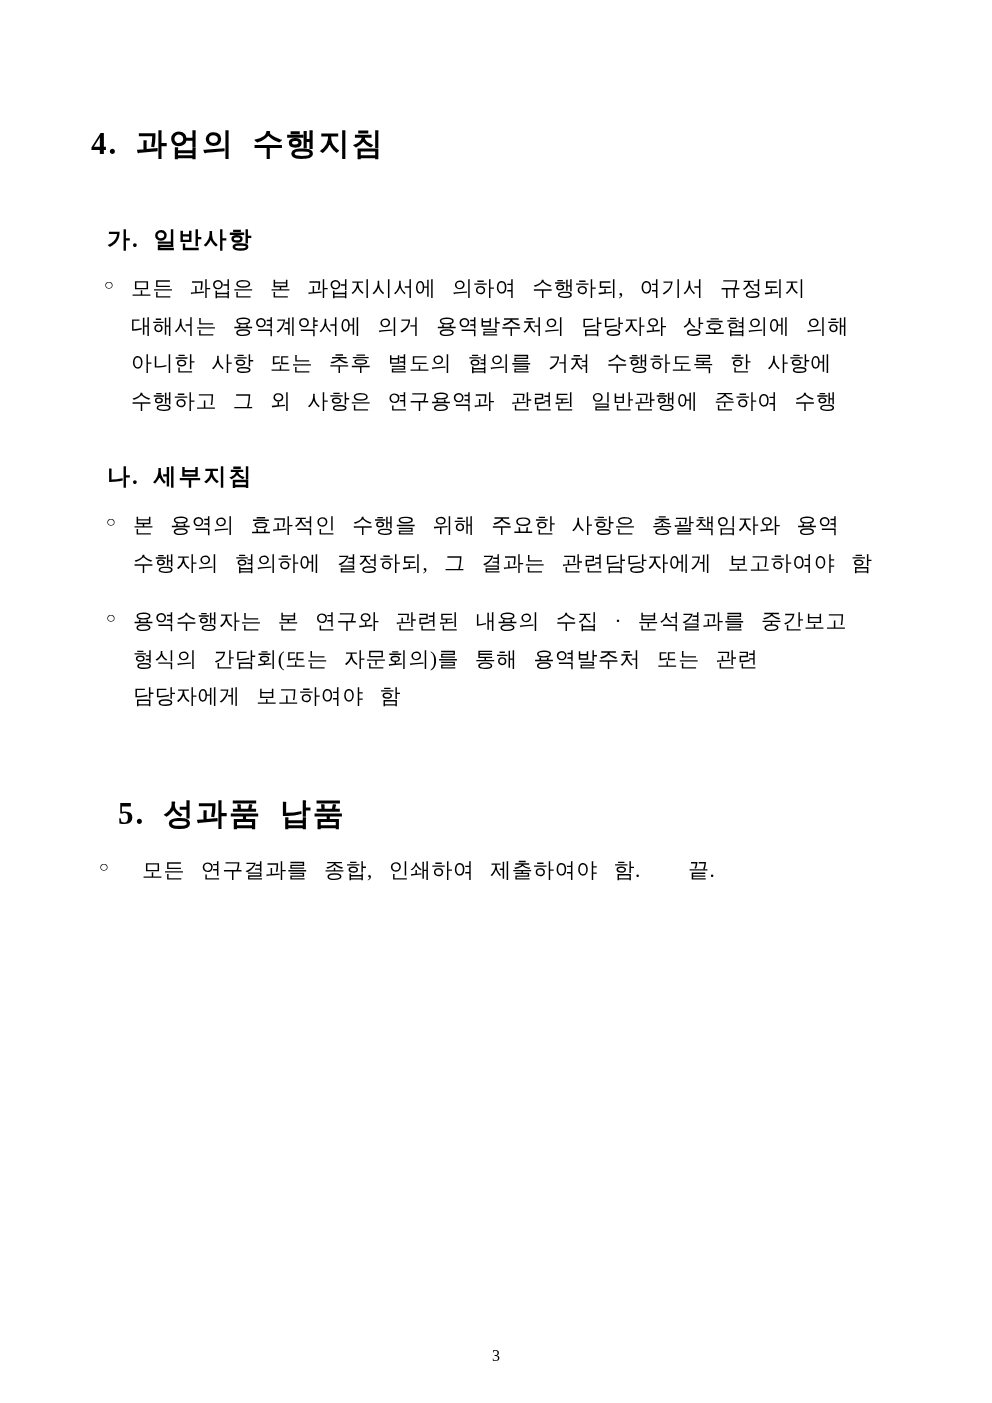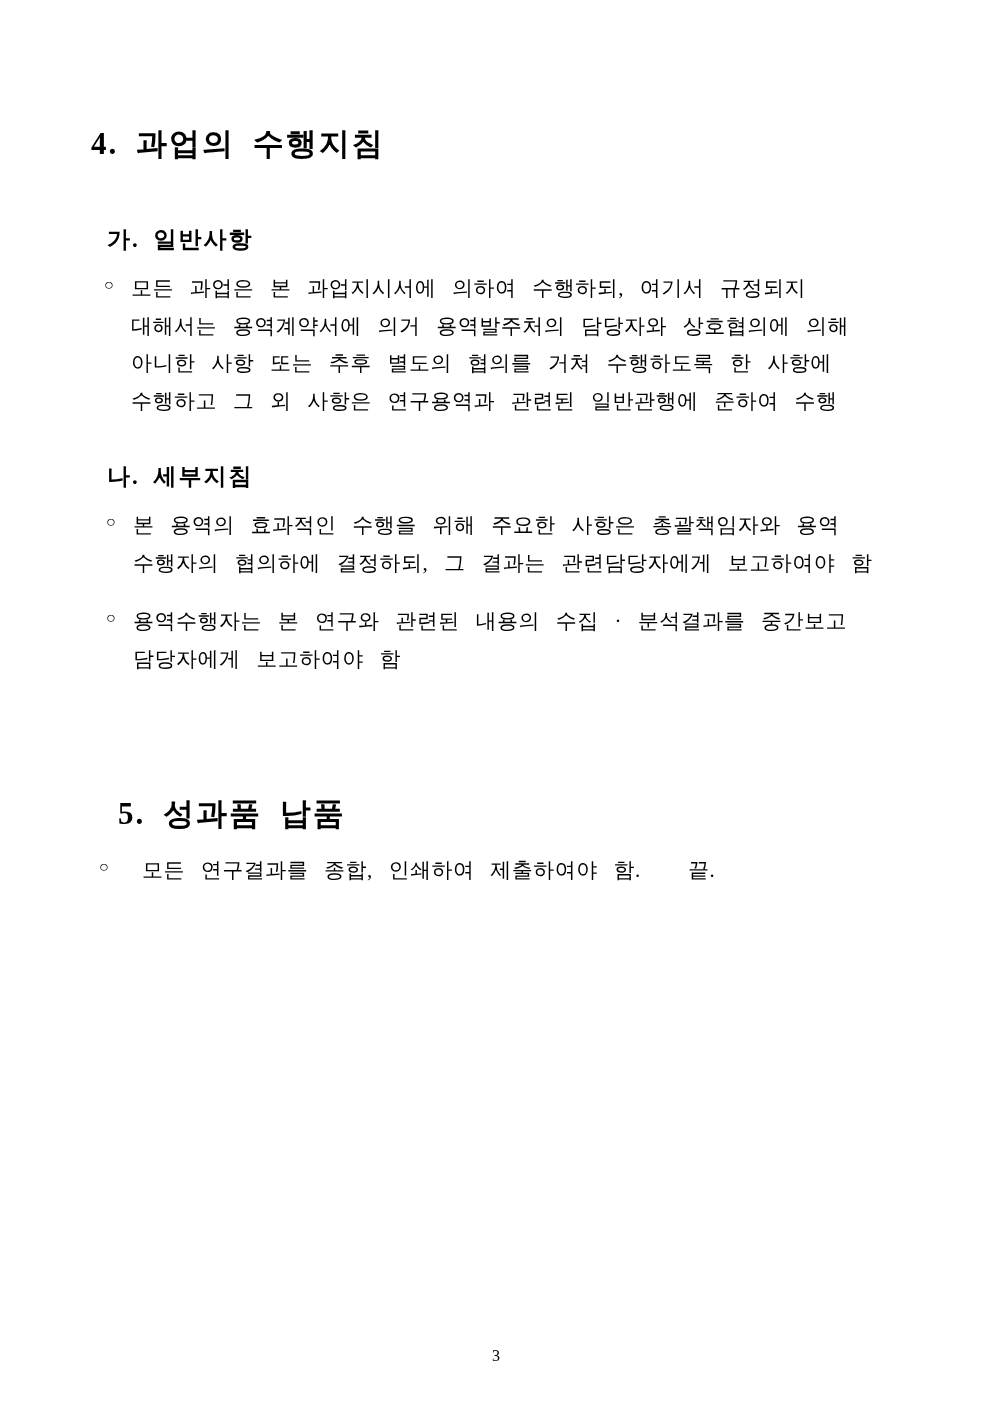--- a/index.html
+++ b/index.html
@@ -101,20 +101,21 @@
     <div class="lines">
       <div class="line">본 용역의 효과적인 수행을 위해 주요한 사항은 총괄책임자와 용역</div>
       <div class="line">수행자의 협의하에 결정하되, 그 결과는 관련담당자에게 보고하여야 함</div>
     </div>
   </div>
 
   <div id="bb2" class="bullet">
     <span class="marker">○</span>
     <div class="lines">
       <div class="line">용역수행자는 본 연구와 관련된 내용의 수집 · 분석결과를 중간보고</div>
+      <div class="line">형식의 간담회(또는 자문회의)를 통해 용역발주처 또는 관련</div>
       <div class="line">담당자에게 보고하여야 함</div>
     </div>
   </div>
 
   <div id="h5" class="section-heading">5. 성과품 납품</div>
 
   <div id="bc1" class="bullet indent-first">
     <span class="marker">○</span>
     <div class="lines">
       <div class="line">모든 연구결과를 종합, 인쇄하여 제출하여야 함.   끝.</div>

